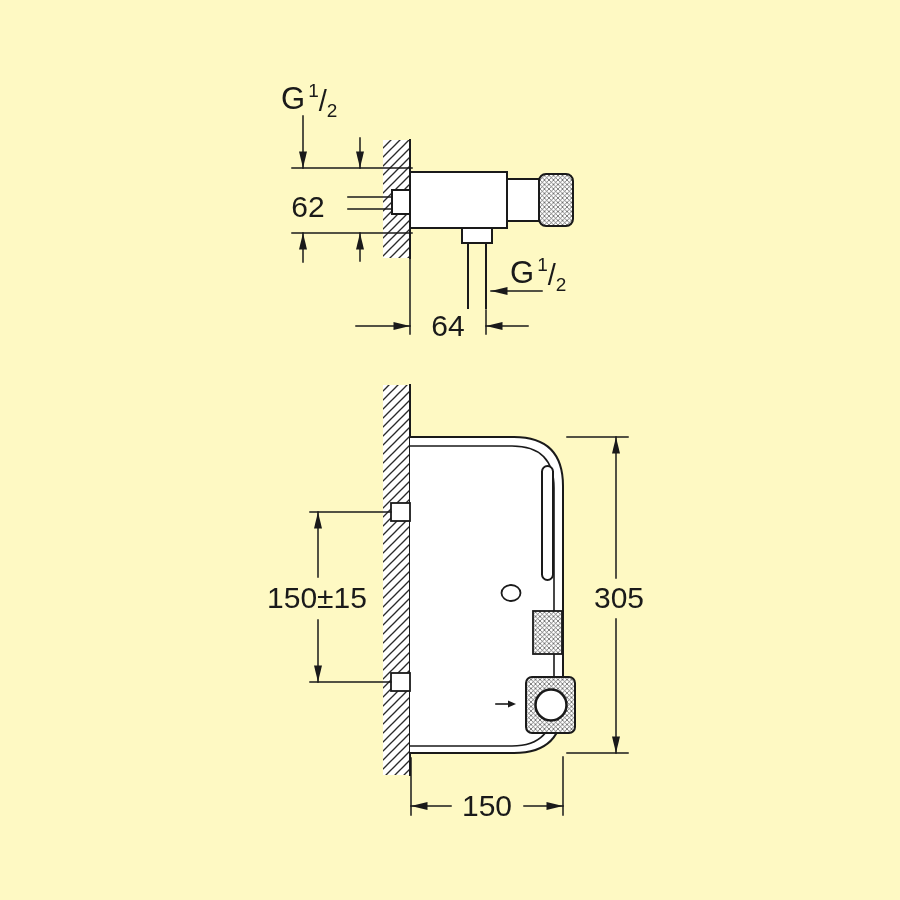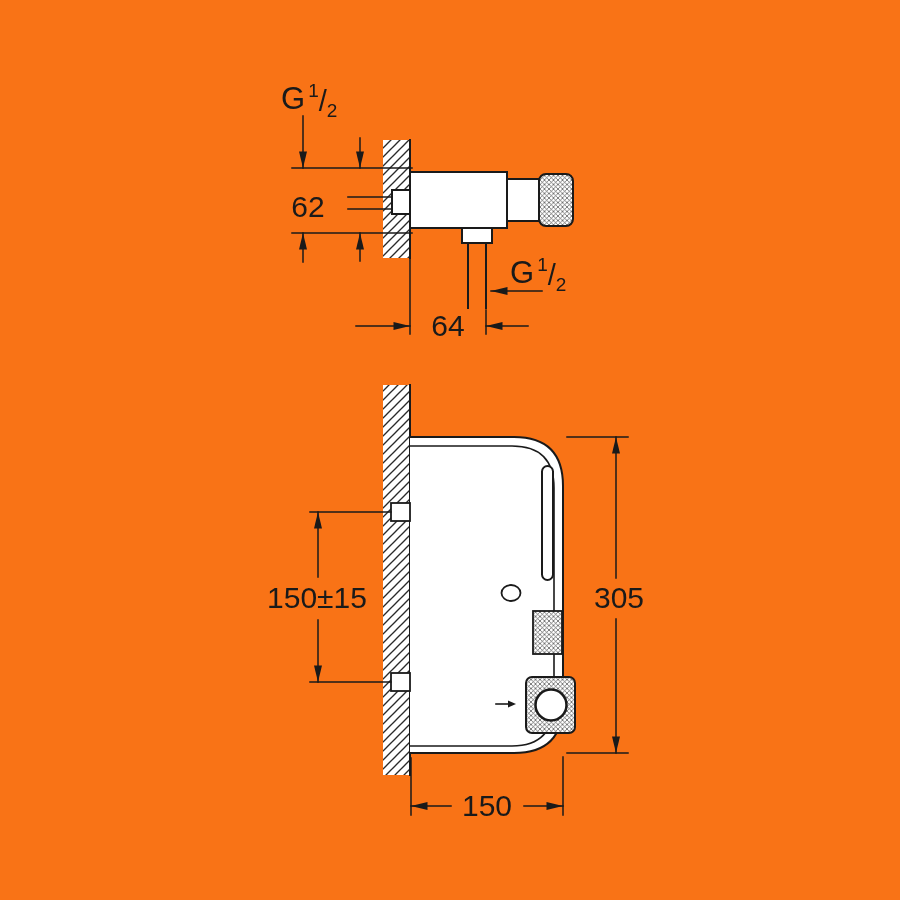--- a/index.html
+++ b/index.html
@@ -4,21 +4,21 @@
 <style>
   html, body {
     margin: 0;
     padding: 0;
     background: #ffffff;
   }
   .canvas {
     position: relative;
     width: 900px;
     height: 900px;
-    background: #f97316;
+    background: #fef9c3;
     font-family: "Liberation Sans", "DejaVu Sans", sans-serif;
   }
   svg text {
     fill: #1a1a1a;
     font-family: "Liberation Sans", "DejaVu Sans", sans-serif;
   }
   .dim-text { font-size: 30px; }
   .thread-text { font-size: 31px; }
 </style>
 </head>

